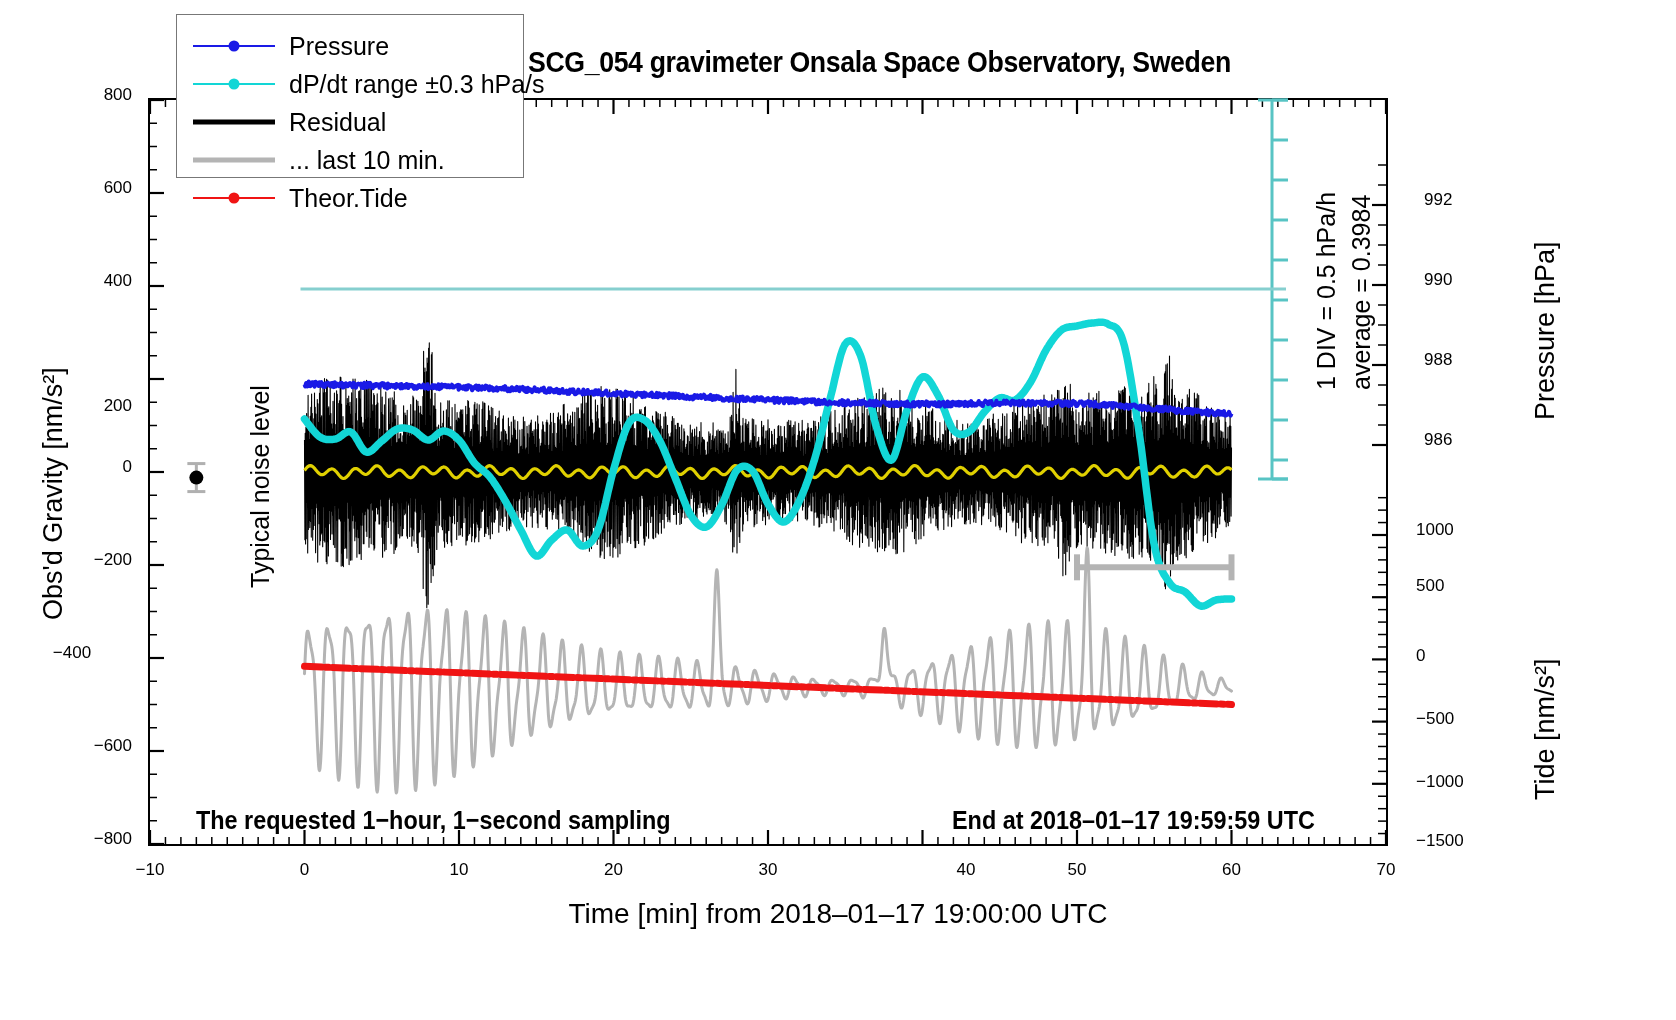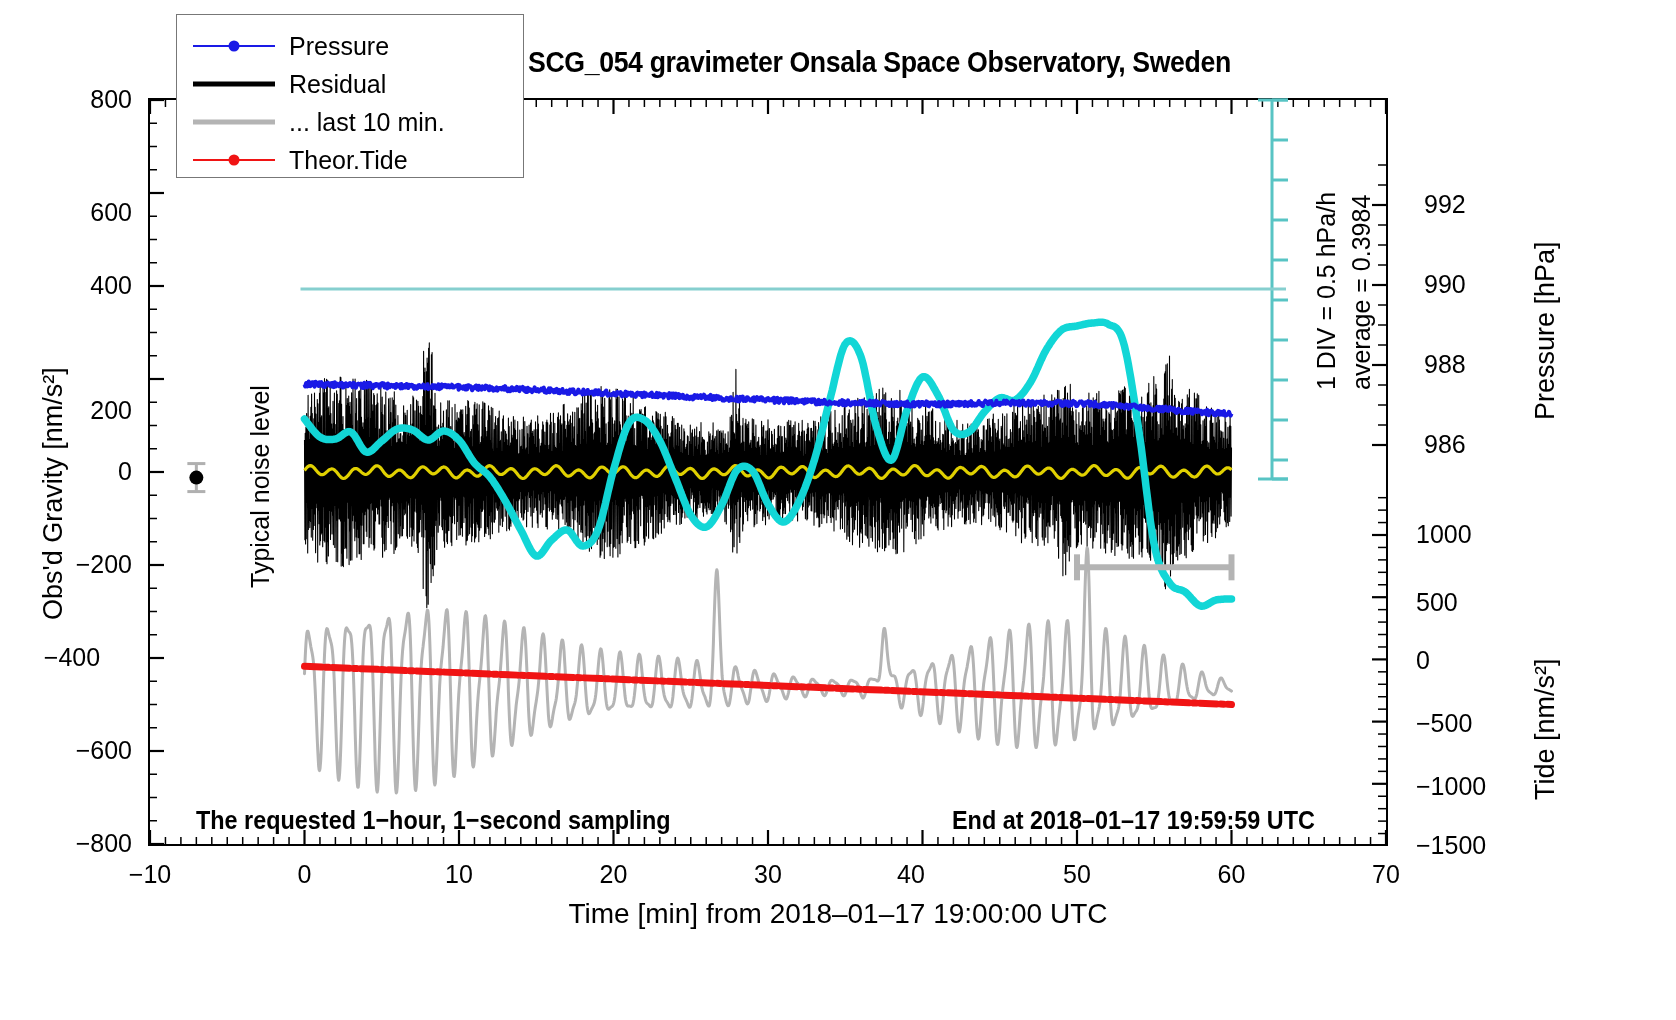--- a/index.html
+++ b/index.html
@@ -3,21 +3,21 @@
 <meta charset="utf-8">
 <style>
   html,body{margin:0;padding:0;background:#fff;}
   body{width:1676px;height:1020px;font-family:"Liberation Sans",sans-serif;overflow:hidden;position:relative;}
 
   
   #plot-area{position:absolute;left:148px;top:98px;width:1240px;height:748px;border:2px solid #000;box-sizing:border-box;background:#fff;}
   #svg-root{position:absolute;left:0;top:0;width:1676px;height:1020px;}
 
   
-  .tick-label{position:absolute;font-size:25px;color:#000;white-space:nowrap;}
+  .tick-label{position:absolute;font-size:17px;color:#000;white-space:nowrap;}
   .ytick-left{text-align:right;width:120px;}
   .ytick-right{text-align:left;width:120px;}
   .xtick{text-align:center;width:120px;}
 
   
   .rot{position:absolute;transform-origin:left top;white-space:nowrap;font-size:27px;color:#000;}
   .rot-ccw{transform:rotate(-90deg);}
 
   
   #chart-title{position:absolute;left:528px;top:46px;font-size:29px;font-weight:bold;
@@ -64,61 +64,68 @@
 
   <div class="inplot-note" id="note-sampling">The requested 1−hour, 1−second sampling</div>
   <div class="inplot-note" id="note-end">End at 2018–01–17 19:59:59 UTC</div>
 
   <div class="rot rot-ccw" id="noise-label">Typical noise level</div>
   <div class="rot rot-ccw" id="divtext-1">1 DIV = 0.5 hPa/h</div>
   <div class="rot rot-ccw" id="divtext-2">average = 0.3984</div>
 
   <div id="ytl-host">
       <div class="tick-label ytick-left" style="left: 12px; top: 85px;">800</div>
-      <div class="tick-label ytick-left" style="left: 12px; top: 178px; margin-top: 20px;">600</div>
+      <div class="tick-label ytick-left" style="left: 12px; top: 178px;">600</div>
       <div class="tick-label ytick-left" style="left: 12px; top: 271px;">400</div>
       <div class="tick-label ytick-left" style="left: 12px; top: 364px; margin-top: 32px;">200</div>
       <div class="tick-label ytick-left" style="left: 12px; top: 457px;">0</div>
       <div class="tick-label ytick-left" style="left: 12px; top: 550px;">−200</div>
       <div class="tick-label ytick-left" style="left: 12px; top: 643px; text-align: center;">−400</div>
       <div class="tick-label ytick-left" style="left: 12px; top: 736px;">−600</div>
       <div class="tick-label ytick-left" style="left: 12px; top: 829px;">−800</div>
     </div>
   <div id="ytr-host">
       <div class="tick-label ytick-right" style="left: 1424px; top: 190px;">992</div>
       <div class="tick-label ytick-right" style="left: 1424px; top: 270px;">990</div>
       <div class="tick-label ytick-right" style="left: 1424px; top: 350px;">988</div>
       <div class="tick-label ytick-right" style="left: 1424px; top: 430px;">986</div>
       <div class="tick-label ytick-right" style="left: 1416px; top: 520px;">1000</div>
-      <div class="tick-label ytick-right" style="left: 1416px; top: 588px;">500</div>
+      <div class="tick-label ytick-right" style="left: 1416px; top: 576px;">500</div>
       <div class="tick-label ytick-right" style="left: 1416px; top: 646px;">0</div>
       <div class="tick-label ytick-right" style="left: 1416px; top: 709px;">−500</div>
       <div class="tick-label ytick-right" style="left: 1416px; top: 772px;">−1000</div>
       <div class="tick-label ytick-right" style="left: 1416px; top: 831px;">−1500</div>
     </div>
   <div id="xt-host">
       <div class="tick-label xtick" style="left: 90px; top: 860px;">−10</div>
       <div class="tick-label xtick" style="left: 244.5px; top: 860px;">0</div>
       <div class="tick-label xtick" style="left: 399px; top: 860px;">10</div>
       <div class="tick-label xtick" style="left: 553.5px; top: 860px;">20</div>
       <div class="tick-label xtick" style="left: 708px; top: 860px;">30</div>
-      <div class="tick-label xtick" style="left: 851px; top: 860px;">40</div>
+      <div class="tick-label xtick" style="left: 906px; top: 860px;">40</div>
       <div class="tick-label xtick" style="left: 1017px; top: 860px;">50</div>
       <div class="tick-label xtick" style="left: 1171.5px; top: 860px;">60</div>
       <div class="tick-label xtick" style="left: 1326px; top: 860px;">70</div>
     </div>
 
   <div id="legend">
     <div id="legend-host">
         <div class="legend-row">
           <div class="legend-sample">
             <div class="lsline" style="border-top: 2px solid rgb(26, 26, 230);"></div>
             <div class="lsdot" style="background: rgb(26, 26, 230);"></div>
           </div>
           <div class="legend-text">Pressure</div>
+        </div>
+        <div class="legend-row">
+          <div class="legend-sample">
+            <div class="lsline" style="border-top: 2px solid rgb(18, 214, 214);"></div>
+            <div class="lsdot" style="background: rgb(18, 214, 214);"></div>
+          </div>
+          <div class="legend-text">dP/dt range ±0.3 hPa/s</div>
         </div>
         <div class="legend-row">
           <div class="legend-sample">
             <div class="lsline" style="border-top: 5px solid rgb(0, 0, 0);"></div>
           </div>
           <div class="legend-text">Residual</div>
         </div>
         <div class="legend-row">
           <div class="legend-sample">
             <div class="lsline" style="border-top: 5px solid rgb(180, 180, 180);"></div>

